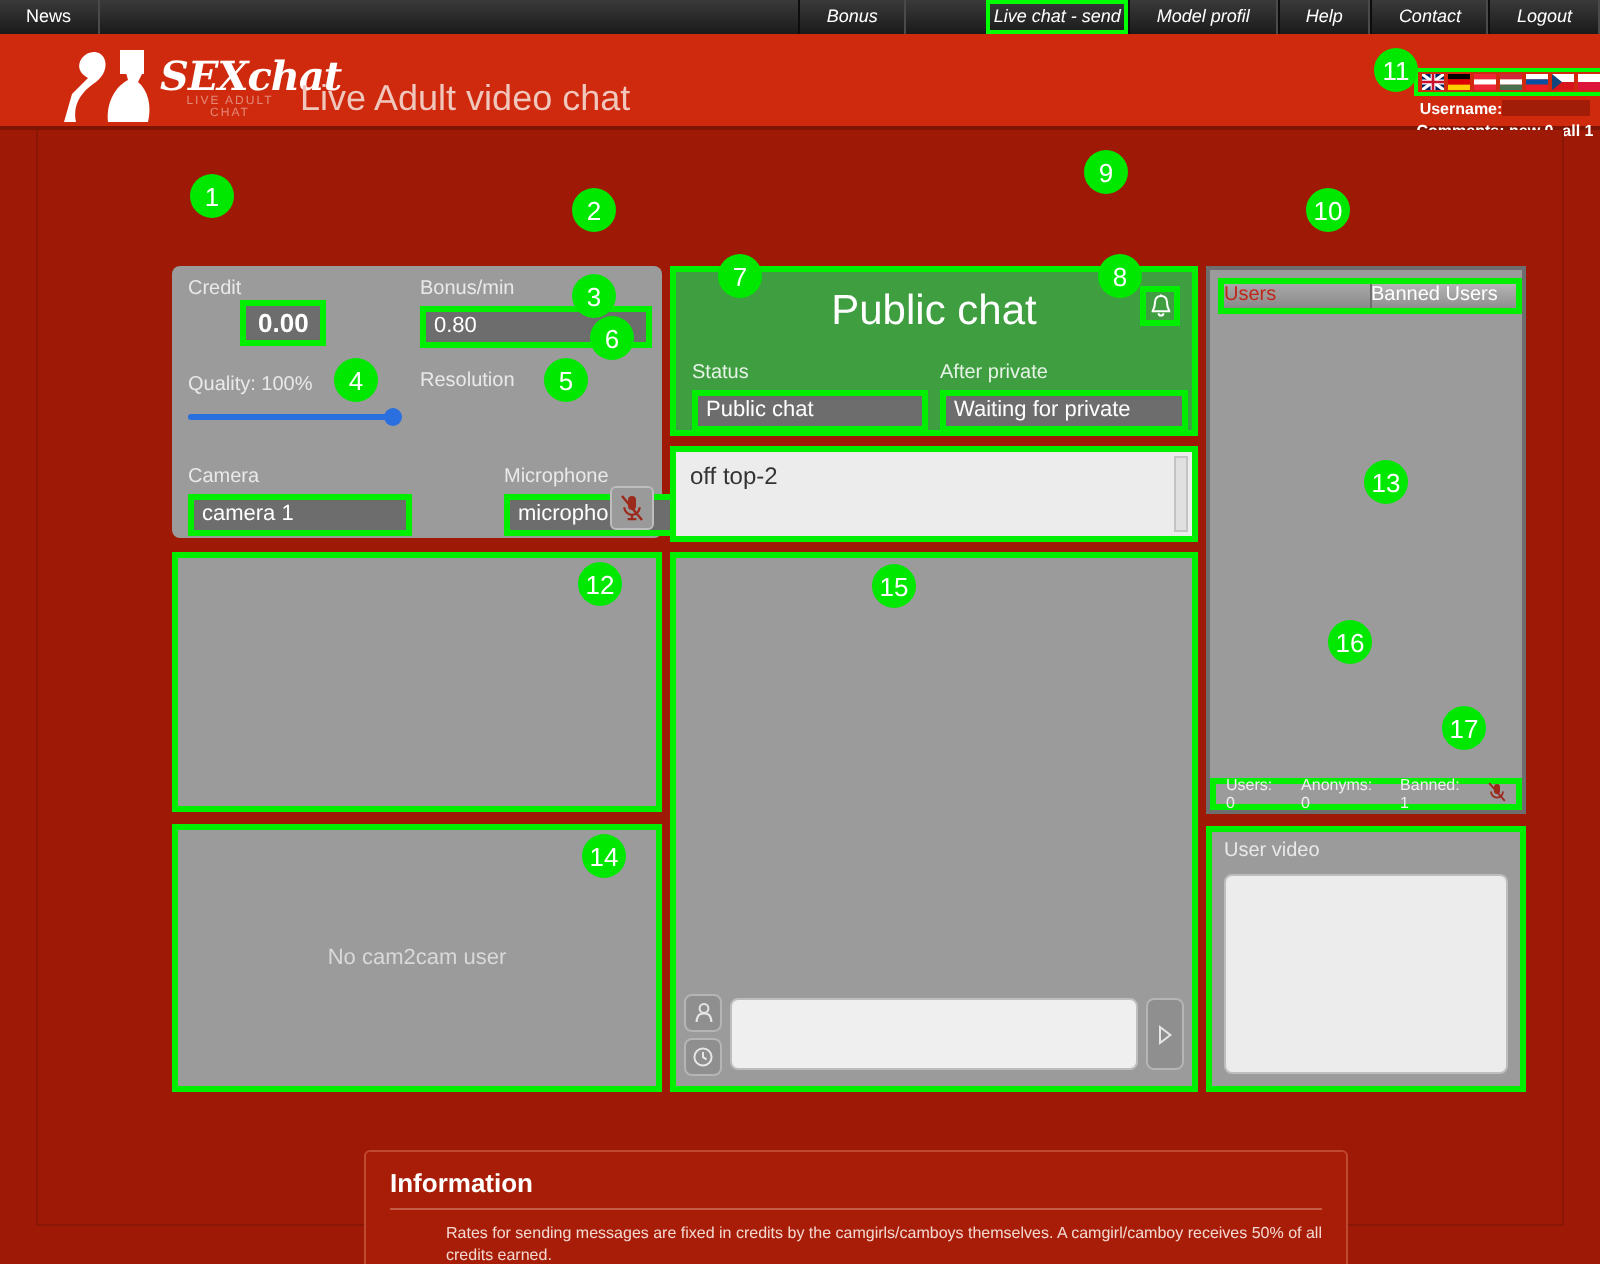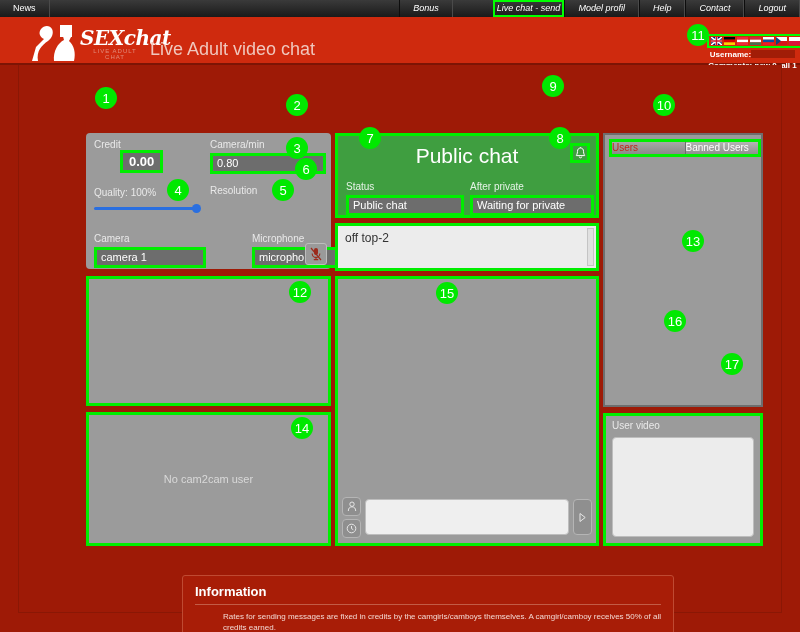--- a/index.html
+++ b/index.html
@@ -278,21 +278,21 @@
 </div>
 
 <div class="container">
 
   <div class="panel-settings">
     <div class="col-l" style="top:6px;">
       <div class="lbl">Credit</div>
       <div class="creditval">0.00</div>
     </div>
     <div class="col-r" style="top:6px;">
-      <div class="lbl">Camera/min</div>
+      <div class="lbl">Bonus/min</div>
       <div class="field green" style="margin-top:3px;">0.80</div>
     </div>
 
     <div class="col-l" style="top:54px;">
       <div class="lbl">Quality: 100%</div>
       <div class="slider">
         <div class="track"></div>
         <div class="knob"></div>
       </div>
     </div>
@@ -374,20 +374,32 @@
       </div>
     </div>
   </div>
 
   <div class="users-panel">
     <div class="tabs">
       <div class="tab active">Users</div>
       <div class="tab">Banned Users</div>
     </div>
     <div class="users-list"></div>
+    <div class="users-status">
+      <span>Users: 0</span>
+      <span>Anonyms: 0</span>
+      <span>Banned: 1</span>
+      <span style="margin-left:auto;">
+        <svg width="9" height="10" viewBox="0 0 9 10">
+          <rect x="3" y="1" width="3" height="5" rx="1.5" fill="#9c2a1c"></rect>
+          <path d="M1.5 4.8 a3 3 0 0 0 6 0" stroke="#9c2a1c" stroke-width="0.9" fill="none"></path>
+          <path d="M0.6 0.6 L8.4 9.4" stroke="#9c2a1c" stroke-width="0.9"></path>
+        </svg>
+      </span>
+    </div>
   </div>
 
   <div class="notes-panel">
     <div class="notes-title">User video</div>
     <div class="notes-area"></div>
   </div>
 
   <div class="infobox">
     <h3>Information</h3>
     <p>Rates for sending messages are fixed in credits by the camgirls/camboys themselves. A camgirl/camboy receives 50% of all credits earned.</p>

